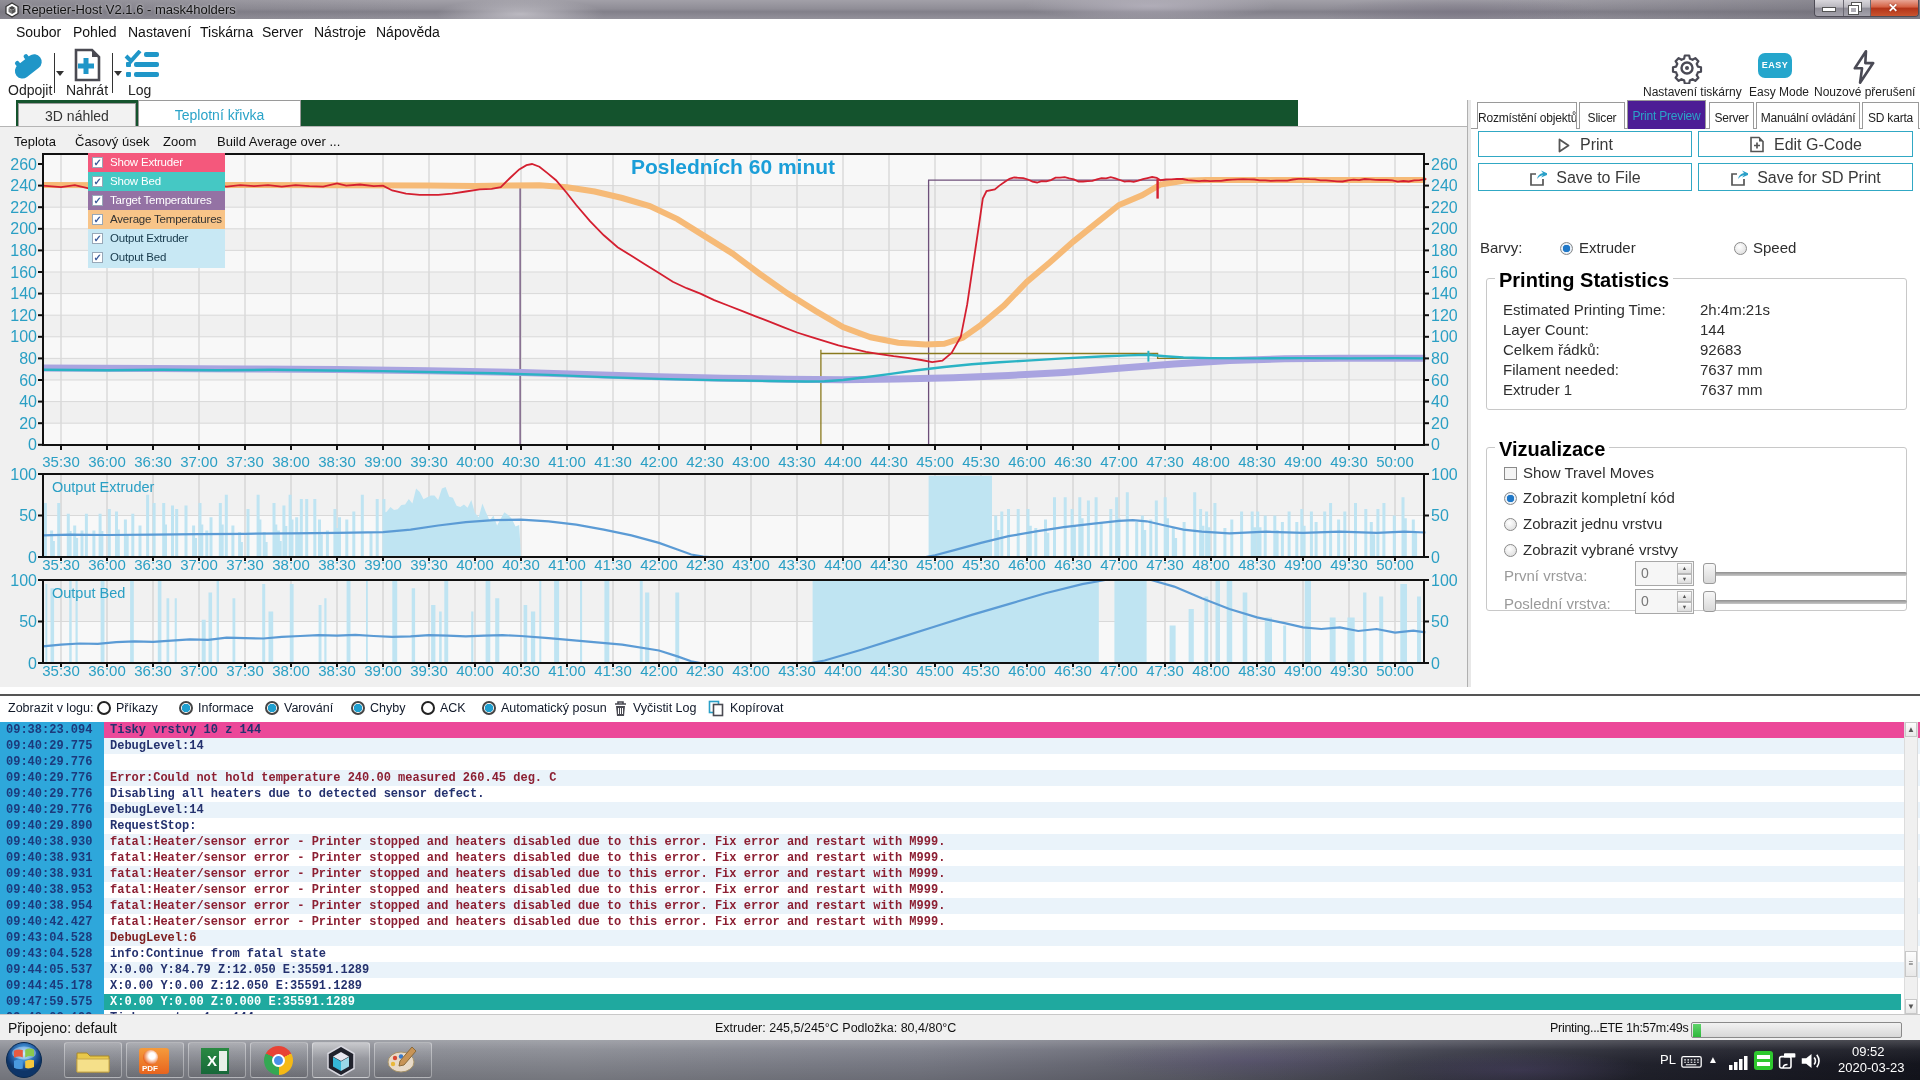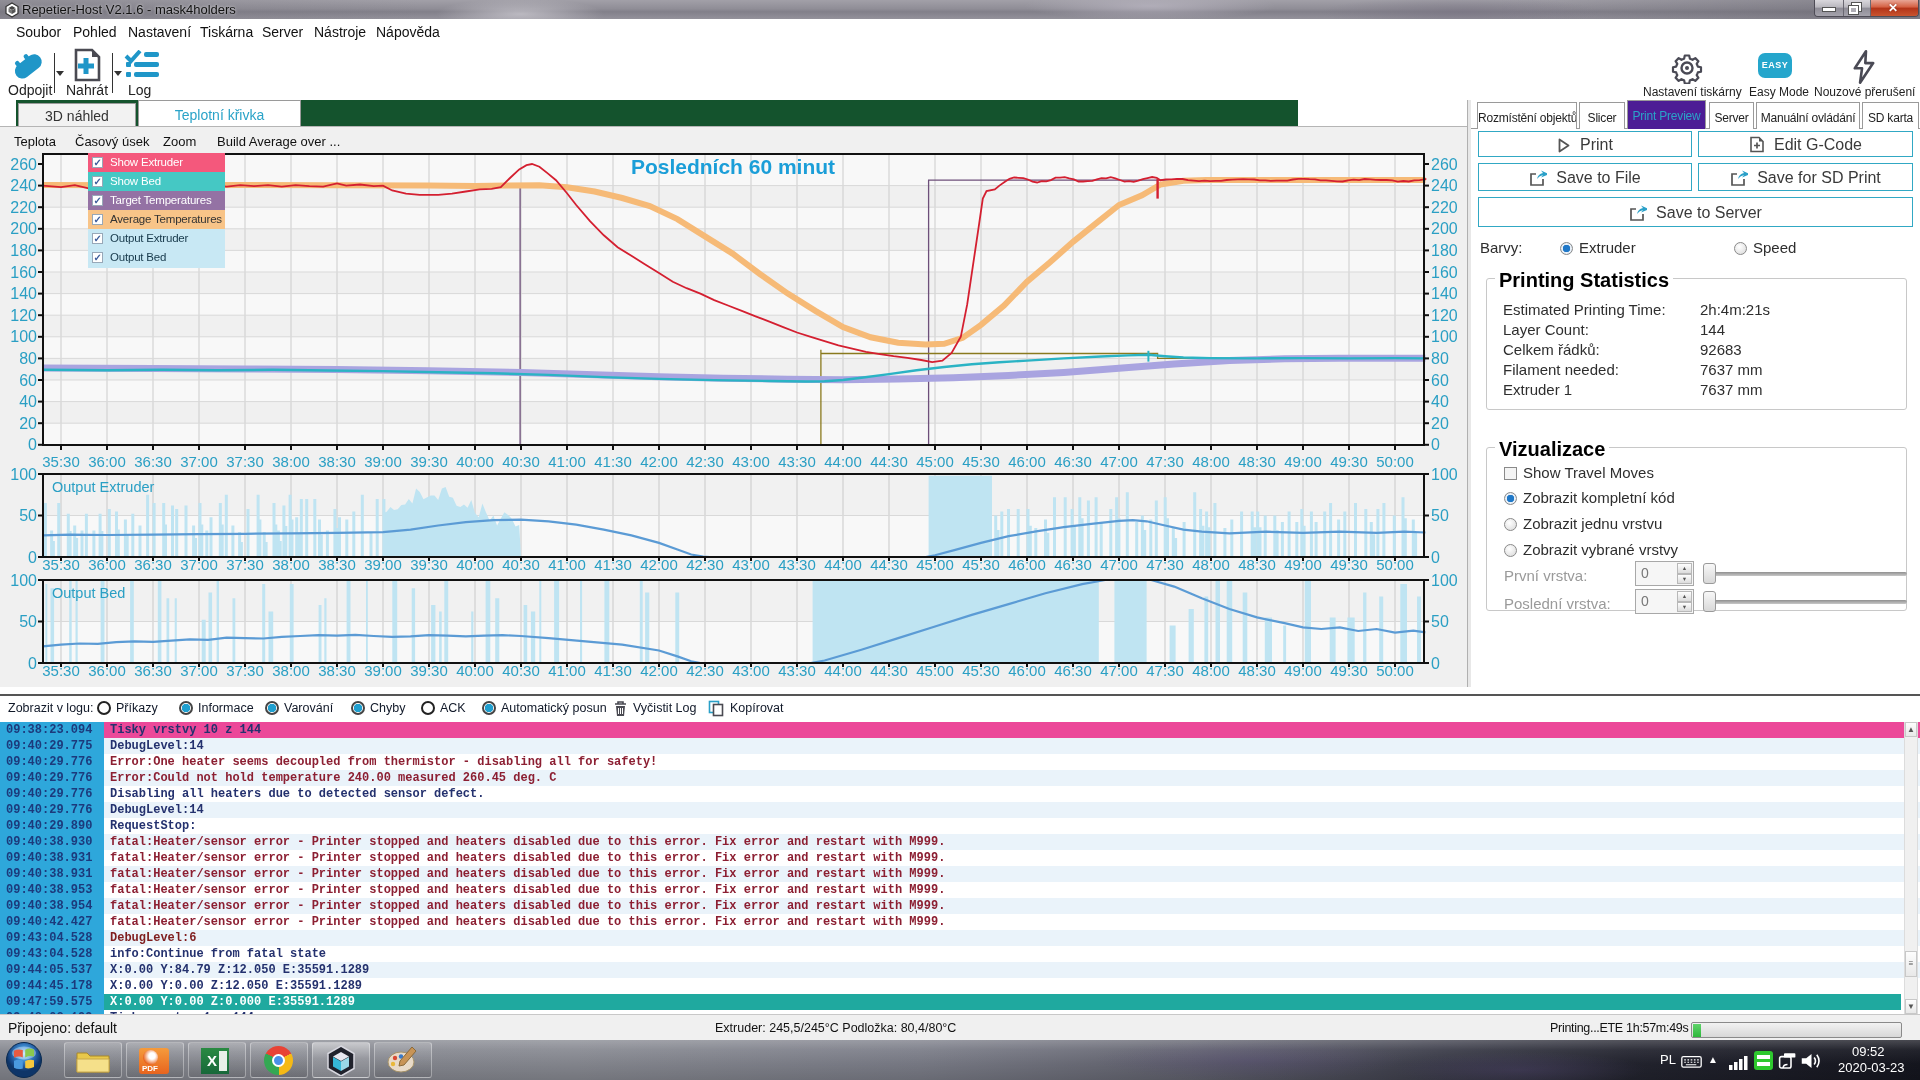--- a/index.html
+++ b/index.html
@@ -604,24 +604,20 @@
         <path d="M8 6.5 v6 M5 9.5 h6" stroke="#555" stroke-width="1.7"></path>
       </svg>Edit G-Code</div>
  <div class="tealbtn" style="left:7px;top:63px;width:214px;height:28px;line-height:27px"><svg width="18" height="16" viewBox="0 0 18 16" style="vertical-align:-3px;margin-right:9px">
         <path d="M7 4 h-5 v11 h12 v-6" fill="none" stroke="#555" stroke-width="1.7"></path>
         <path d="M8 9 q1-5 6-6 l-2-2.5 8 3.5 -8 3.5 2-2.5 q-4 1-6 4z" fill="#2aa0c8" stroke="none"></path>
       </svg>Save to File</div>
  <div class="tealbtn" style="left:227px;top:63px;width:215px;height:28px;line-height:27px"><svg width="18" height="16" viewBox="0 0 18 16" style="vertical-align:-3px;margin-right:9px">
         <path d="M7 4 h-5 v11 h12 v-6" fill="none" stroke="#555" stroke-width="1.7"></path>
         <path d="M8 9 q1-5 6-6 l-2-2.5 8 3.5 -8 3.5 2-2.5 q-4 1-6 4z" fill="#2aa0c8" stroke="none"></path>
       </svg>Save for SD Print</div>
- <div class="tealbtn" style="left:7px;top:97px;width:435px;height:30px;line-height:29px"><svg width="18" height="16" viewBox="0 0 18 16" style="vertical-align:-3px;margin-right:9px">
-        <path d="M7 4 h-5 v11 h12 v-6" fill="none" stroke="#555" stroke-width="1.7"></path>
-        <path d="M8 9 q1-5 6-6 l-2-2.5 8 3.5 -8 3.5 2-2.5 q-4 1-6 4z" fill="#2aa0c8" stroke="none"></path>
-      </svg>Save to Server</div>
  <div class="srow" style="left:9px;top:139px">Barvy:</div>
  <div class="srow" style="left:89px;top:139px"><span class="radio sel"></span>Extruder</div>
  <div class="srow" style="left:263px;top:139px"><span class="radio"></span>Speed</div>
  <div class="gbox" style="left:15px;top:178px;width:421px;height:132px">
   <div class="gtitle">Printing Statistics</div>
   <div class="srow" style="left:16px;top:22px">Estimated Printing Time:</div>
       <div class="srow" style="left:213px;top:22px">2h:4m:21s</div>
   <div class="srow" style="left:16px;top:42px">Layer Count:</div>
       <div class="srow" style="left:213px;top:42px">144</div>
   <div class="srow" style="left:16px;top:62px">Celkem řádků:</div>
@@ -677,21 +673,21 @@
       <span style="left:633px">Vyčistit Log</span>
   <svg width="16" height="17" style="position:absolute;left:708px;top:4px">
         <rect x="1.5" y="1.5" width="9" height="11" fill="#fff" stroke="#2aa0c8" stroke-width="1.6"></rect>
         <rect x="5.5" y="4.5" width="9" height="11" fill="#fff" stroke="#4a4a52" stroke-width="1.6"></rect>
       </svg>
       <span style="left:730px">Kopírovat</span>
  </div>
 </div>
 <div class="lr" style="top:722px;background:#ec4899"><span class="lts">09:38:23.094</span><span class="lmsg" style="color:#24316e">Tisky vrstvy 10 z 144</span></div>
 <div class="lr" style="top:738px;background:#eaf3fa"><span class="lts">09:40:29.775</span><span class="lmsg" style="color:#24316e">DebugLevel:14</span></div>
-<div class="lr" style="top:754px;background:#ffffff"><span class="lts">09:40:29.776</span><span class="lmsg" style="color:#8c1f32">Error:One heater seems decoupled from thermistor - disabling all for safety!</span></div>
+<div class="lr" style="top:754px;background:#ffffff"><span class="lts">09:40:29.776</span></div>
 <div class="lr" style="top:770px;background:#eaf3fa"><span class="lts">09:40:29.776</span><span class="lmsg" style="color:#8c1f32">Error:Could not hold temperature 240.00 measured 260.45 deg. C</span></div>
 <div class="lr" style="top:786px;background:#ffffff"><span class="lts">09:40:29.776</span><span class="lmsg" style="color:#24316e">Disabling all heaters due to detected sensor defect.</span></div>
 <div class="lr" style="top:802px;background:#eaf3fa"><span class="lts">09:40:29.776</span><span class="lmsg" style="color:#24316e">DebugLevel:14</span></div>
 <div class="lr" style="top:818px;background:#ffffff"><span class="lts">09:40:29.890</span><span class="lmsg" style="color:#24316e">RequestStop:</span></div>
 <div class="lr" style="top:834px;background:#eaf3fa"><span class="lts">09:40:38.930</span><span class="lmsg" style="color:#8c1f32">fatal:Heater/sensor error - Printer stopped and heaters disabled due to this error. Fix error and restart with M999.</span></div>
 <div class="lr" style="top:850px;background:#ffffff"><span class="lts">09:40:38.931</span><span class="lmsg" style="color:#8c1f32">fatal:Heater/sensor error - Printer stopped and heaters disabled due to this error. Fix error and restart with M999.</span></div>
 <div class="lr" style="top:866px;background:#eaf3fa"><span class="lts">09:40:38.931</span><span class="lmsg" style="color:#8c1f32">fatal:Heater/sensor error - Printer stopped and heaters disabled due to this error. Fix error and restart with M999.</span></div>
 <div class="lr" style="top:882px;background:#ffffff"><span class="lts">09:40:38.953</span><span class="lmsg" style="color:#8c1f32">fatal:Heater/sensor error - Printer stopped and heaters disabled due to this error. Fix error and restart with M999.</span></div>
 <div class="lr" style="top:898px;background:#eaf3fa"><span class="lts">09:40:38.954</span><span class="lmsg" style="color:#8c1f32">fatal:Heater/sensor error - Printer stopped and heaters disabled due to this error. Fix error and restart with M999.</span></div>
 <div class="lr" style="top:914px;background:#ffffff"><span class="lts">09:40:42.427</span><span class="lmsg" style="color:#8c1f32">fatal:Heater/sensor error - Printer stopped and heaters disabled due to this error. Fix error and restart with M999.</span></div>

